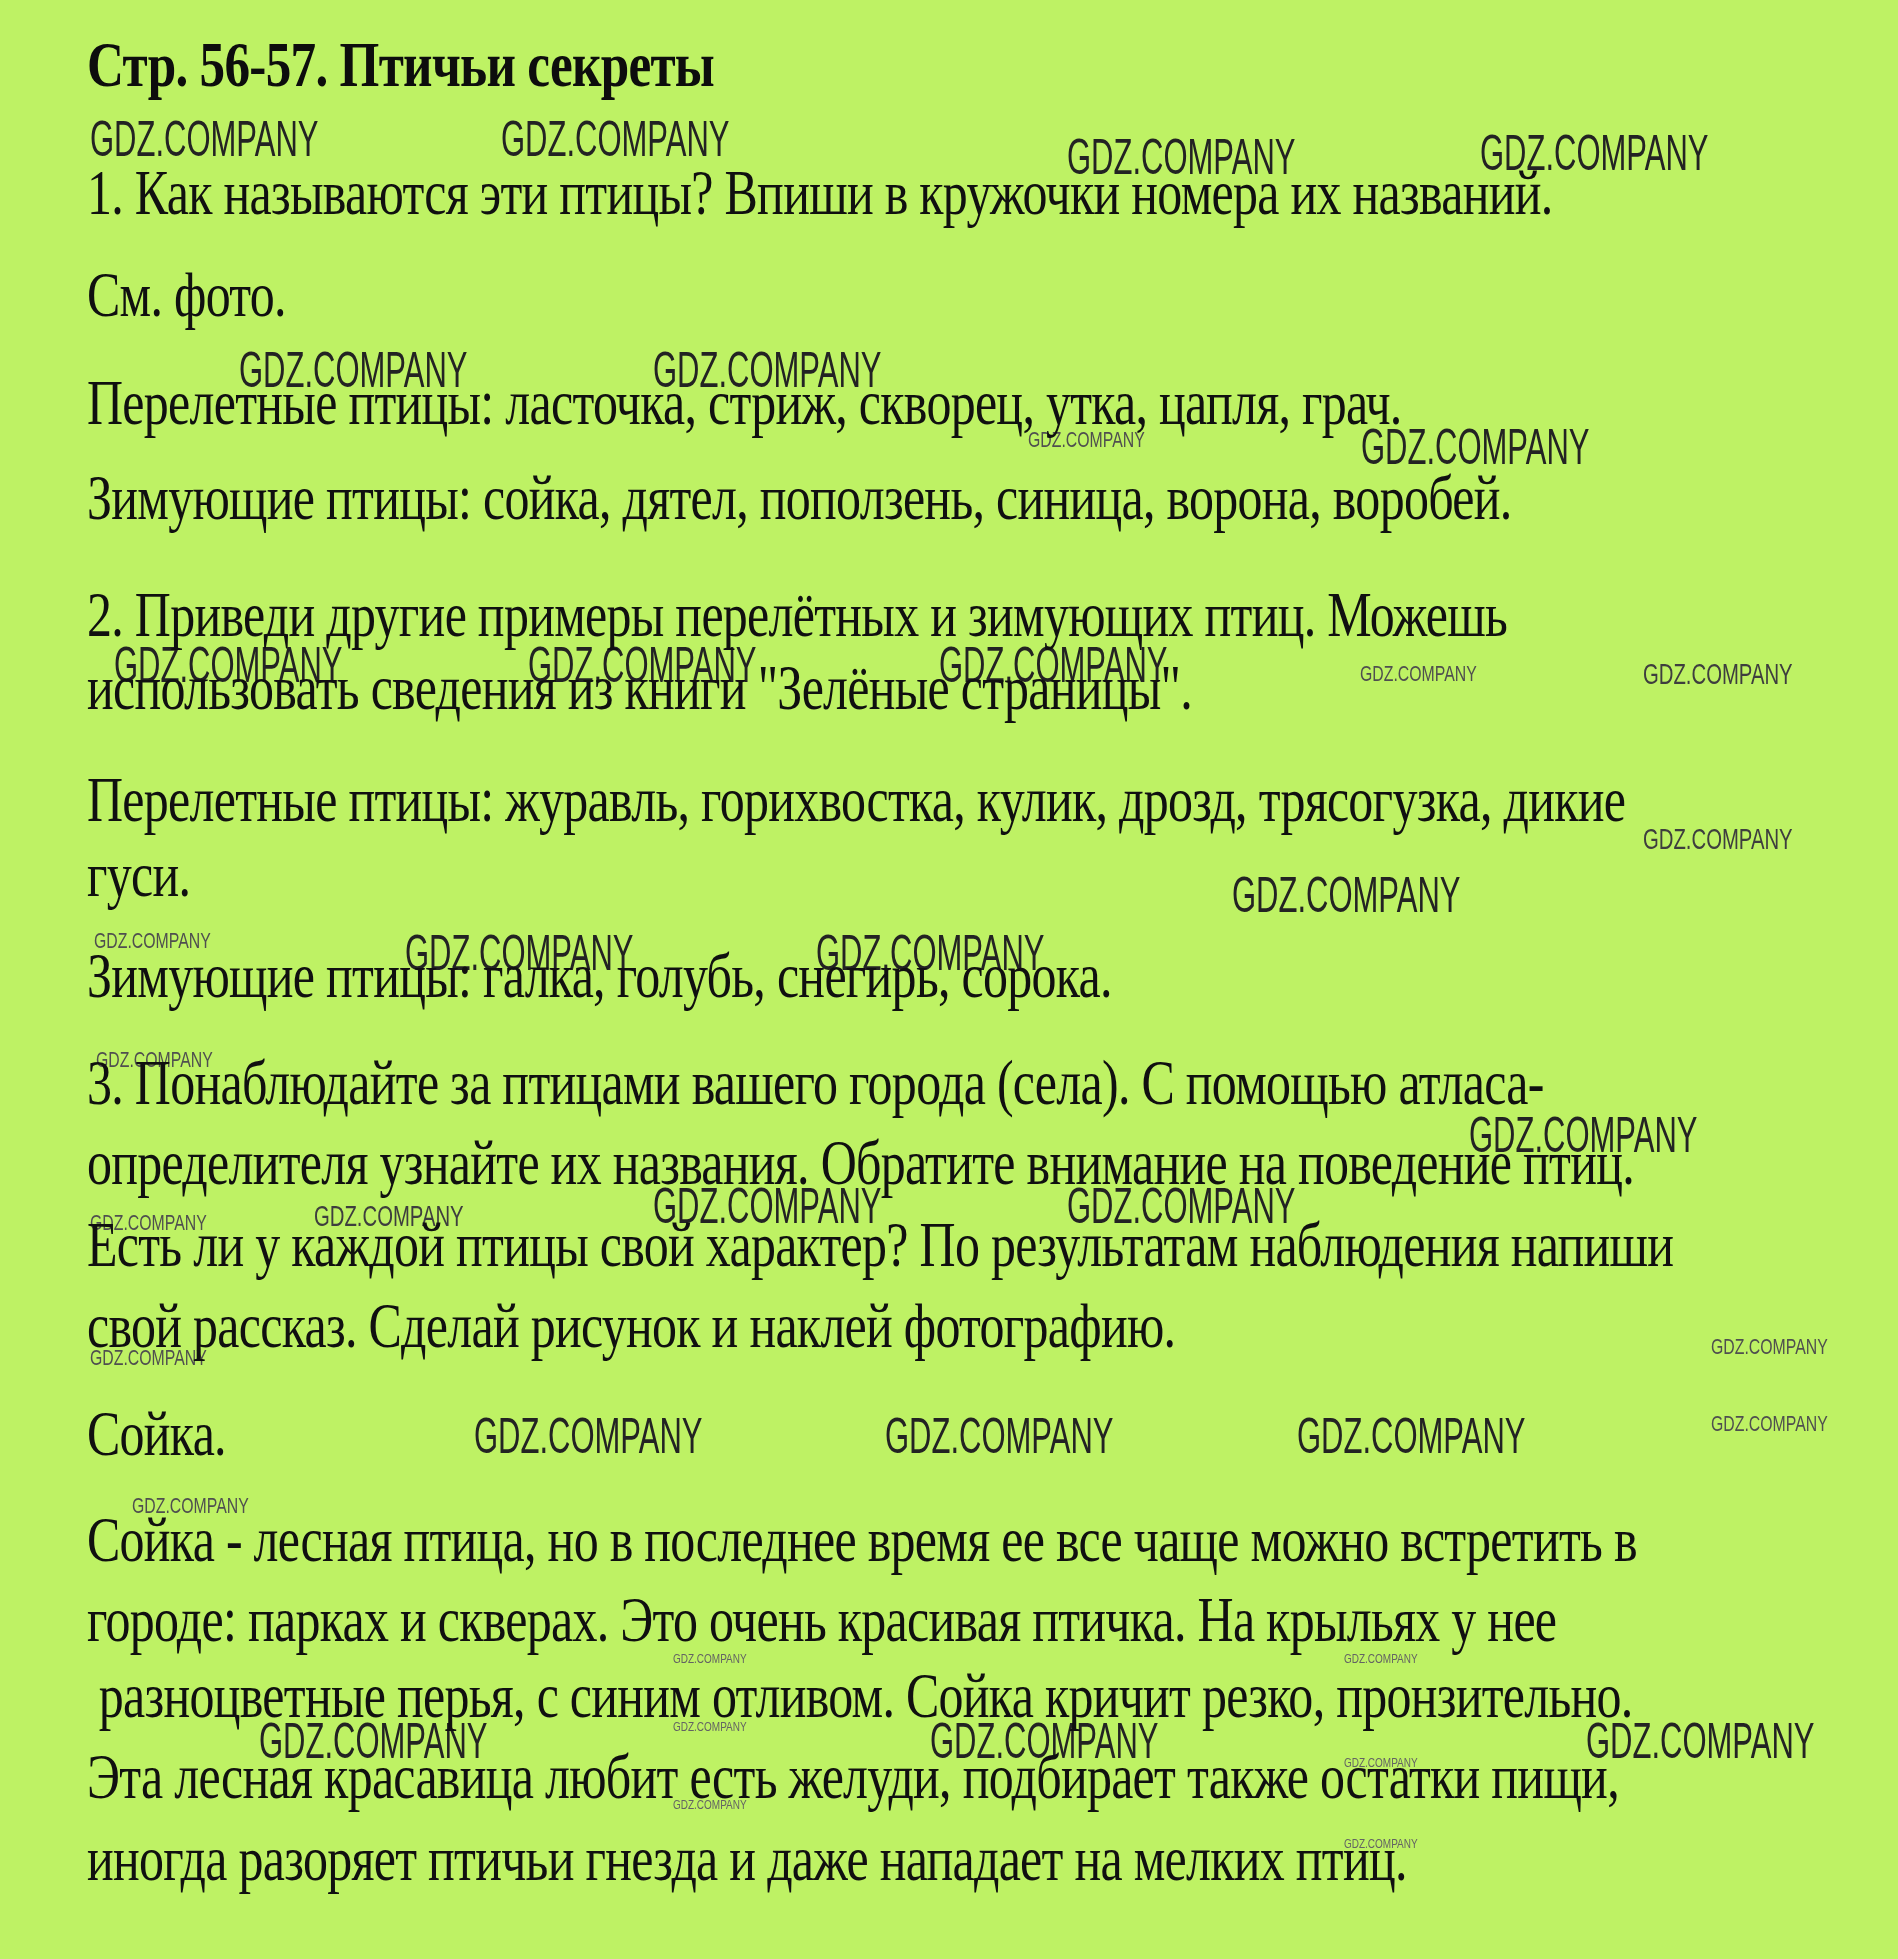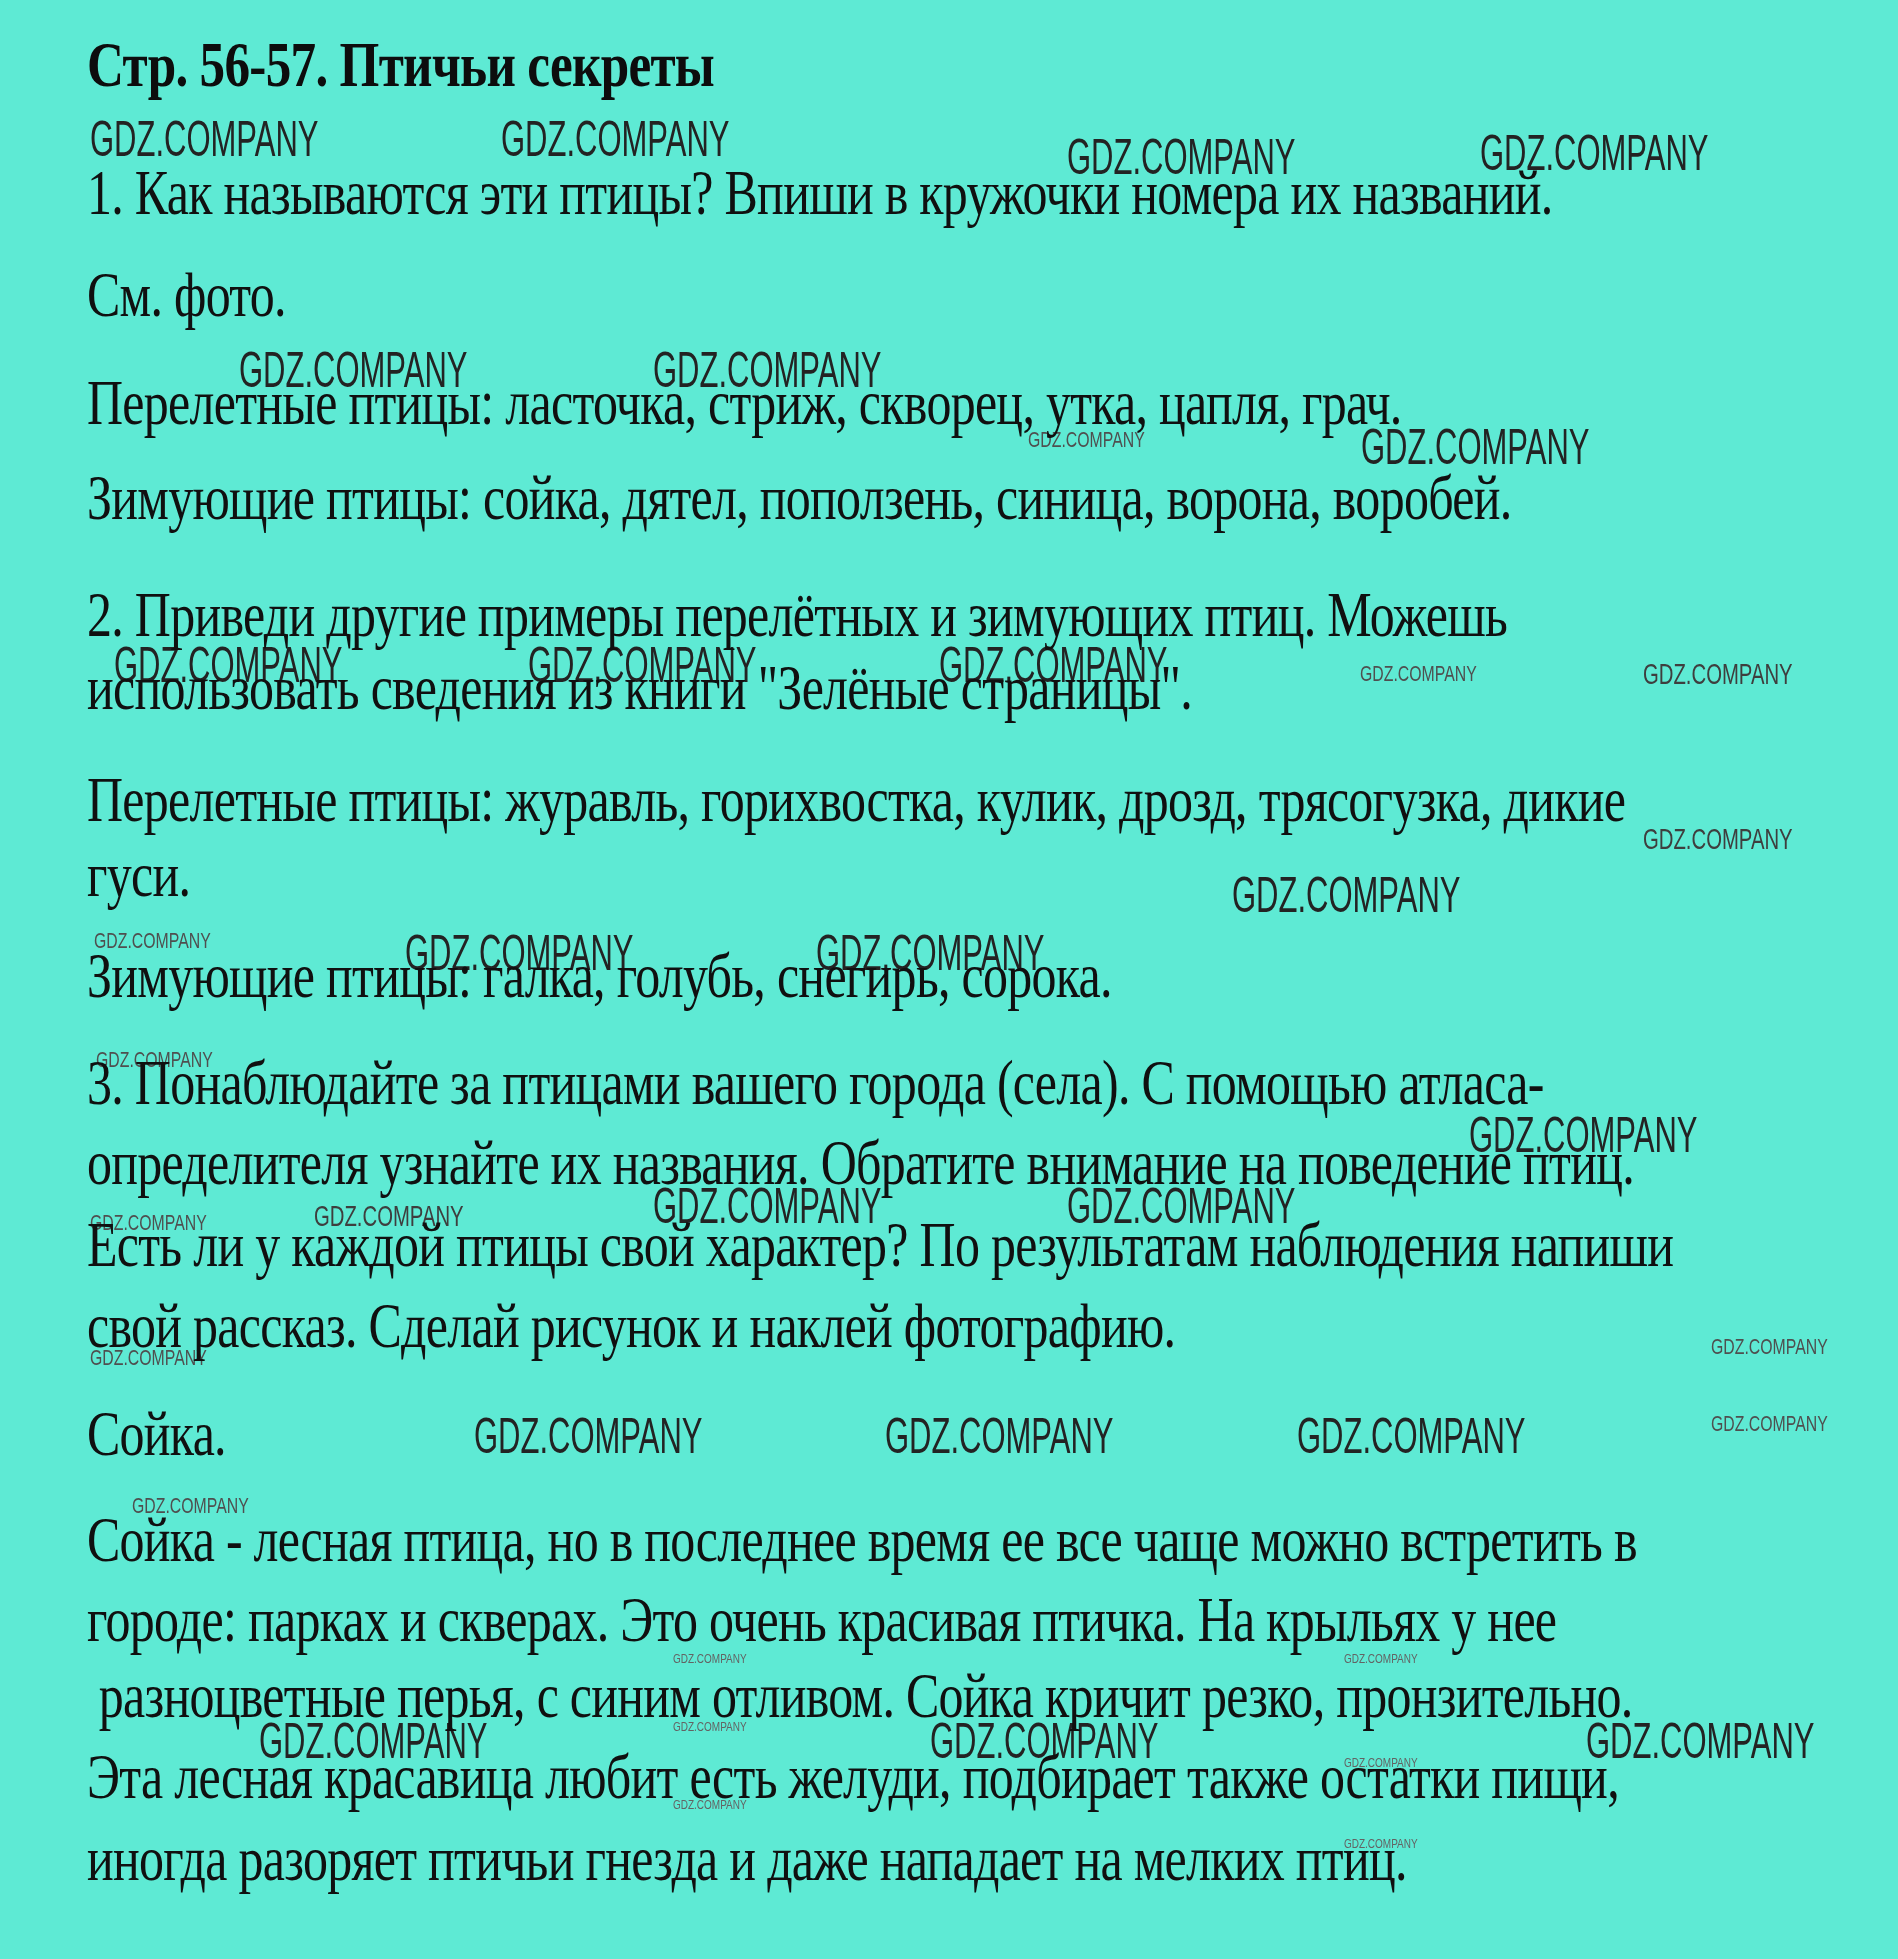--- a/index.html
+++ b/index.html
@@ -4,21 +4,21 @@
 <style>
   html, body {
     margin: 0;
     padding: 0;
     background: #ffffff;
   }
   .page {
     position: relative;
     width: 1899px;
     height: 1959px;
-    background: #5eead4;
+    background: #bef264;
     overflow: hidden;
     font-family: "Liberation Serif", serif;
   }
   .doc-title {
     position: absolute;
     left: 87px;
     top: 33px;
     font-size: 64px;
     font-weight: bold;
     color: #0d0d0d;

